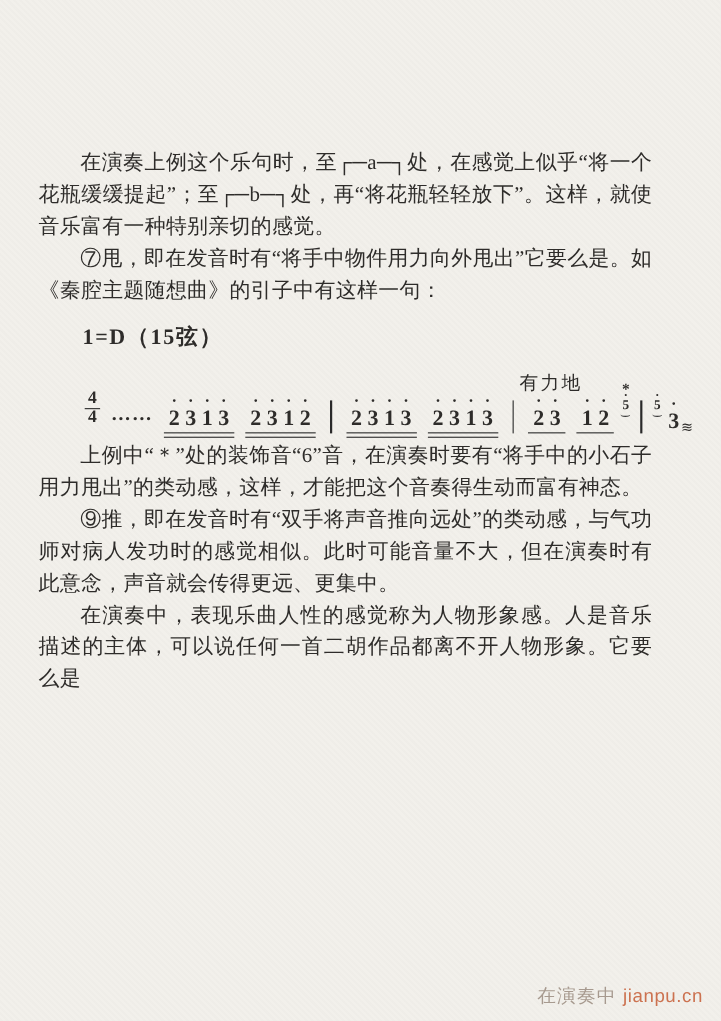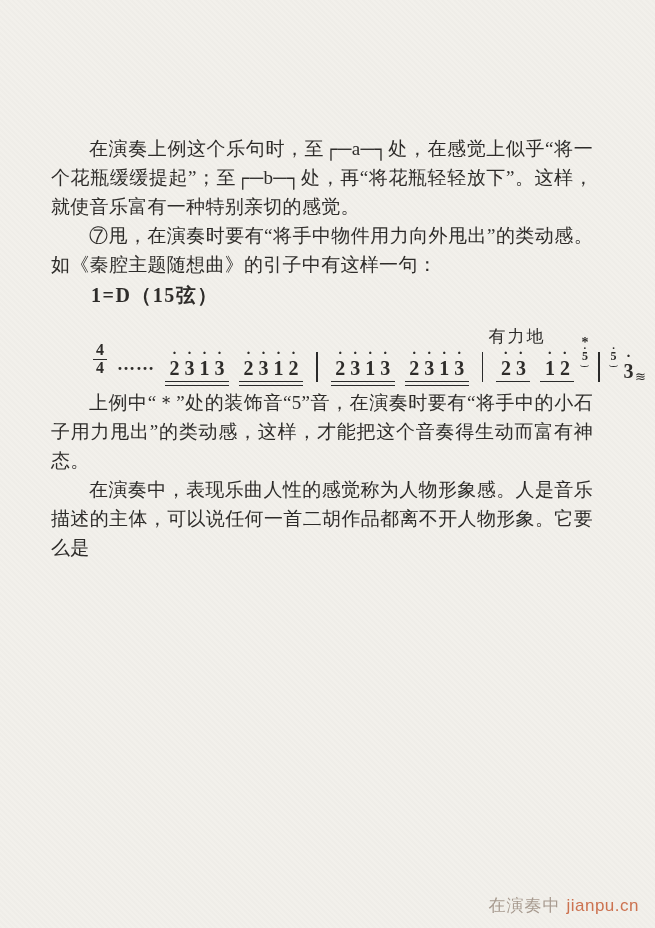--- a/index.html
+++ b/index.html
@@ -9,35 +9,35 @@
     font-family:"Liberation Serif","DejaVu Serif",serif;
   }
   .page{
     position:relative;
     width:655px;height:928px;
     background:#f2f0eb;
     background-image:repeating-linear-gradient(45deg, rgba(0,0,0,0.012) 0 2px, rgba(255,255,255,0.012) 2px 4px);
     overflow:hidden;
     color:#2e2c2a;
     box-sizing:border-box;
-    padding:134px 62px 0 51px;
+    padding:134px 62px 0 35px;
   }
   p.para{
     margin:0;
     font-size:19px;
     line-height:29px;
     text-align:justify;
     text-indent:2em;
     letter-spacing:0.3px;
   }
   p.key{
     font-weight:bold;
     font-size:20px;
     letter-spacing:1.5px;
-    margin-top:2px;
+    margin-top:14px;
   }
   
   .music{
     margin:26px 0 6px 42px;
     height:46px;
     display:flex;
     align-items:flex-end;
   }
   .timesig{
     display:flex;flex-direction:column;align-items:center;
@@ -84,21 +84,21 @@
   .wm-site{color:#a79a8f;}
   .wm-url{color:#cc7250;margin-left:6px;letter-spacing:0.5px;}
 </style>
 </head>
 <body>
 
 <div class="page">
 
   <p class="para">在演奏上例这个乐句时，至┌─a─┐处，在感觉上似乎“将一个花瓶缓缓提起”；至┌─b─┐处，再“将花瓶轻轻放下”。这样，就使音乐富有一种特别亲切的感觉。</p>
 
-  <p class="para">⑦甩，在演奏时要有“将手中物件用力向外甩出”的类动感。如《秦腔主题随想曲》的引子中有这样一句：</p>
+  <p class="para">⑦甩，即在发音时有“将手中物件用力向外甩出”它要么是。如《秦腔主题随想曲》的引子中有这样一句：</p>
 
   <p class="para key">1=D（15弦）</p>
 
   <div class="music">
     <span class="timesig">
       <span class="tsn">4</span>
       <span class="tsn">4</span>
     </span>
     <span class="tokens">
         <span class="ell">……</span>
@@ -212,23 +212,24 @@
         <span class="nwrap">
           <span class="note">
             <span class="odot">·</span>
             <span class="dg">3</span>
           </span>
           <span class="trem">≋</span>
         </span>
       </span>
   </div>
 
-  <p class="para">上例中“＊”处的装饰音“5”音，在演奏时要有“将手中的小石子用力甩出”的类动感，这样，才能把这个音奏得生动而富有神态。</p>
-
-
+  <p class="para">上例中“＊”处的装饰音“6”音，在演奏时要有“将手中的小石子用力甩出”的类动感，这样，才能把这个音奏得生动而富有神态。</p>
+
+
+  <p class="para">⑨推，即在发音时有“双手将声音推向远处”的类动感，与气功师对病人发功时的感觉相似。此时可能音量不大，但在演奏时有此意念，声音就会传得更远、更集中。</p>
 
 
 
   <p class="para">在演奏中，表现乐曲人性的感觉称为人物形象感。人是音乐描述的主体，可以说任何一首二胡作品都离不开人物形象。它要么是</p>
 
   <div class="watermark">
     <span class="wm-site">在演奏中</span><span class="wm-url">jianpu.cn</span>
   </div>
 
 </div>

